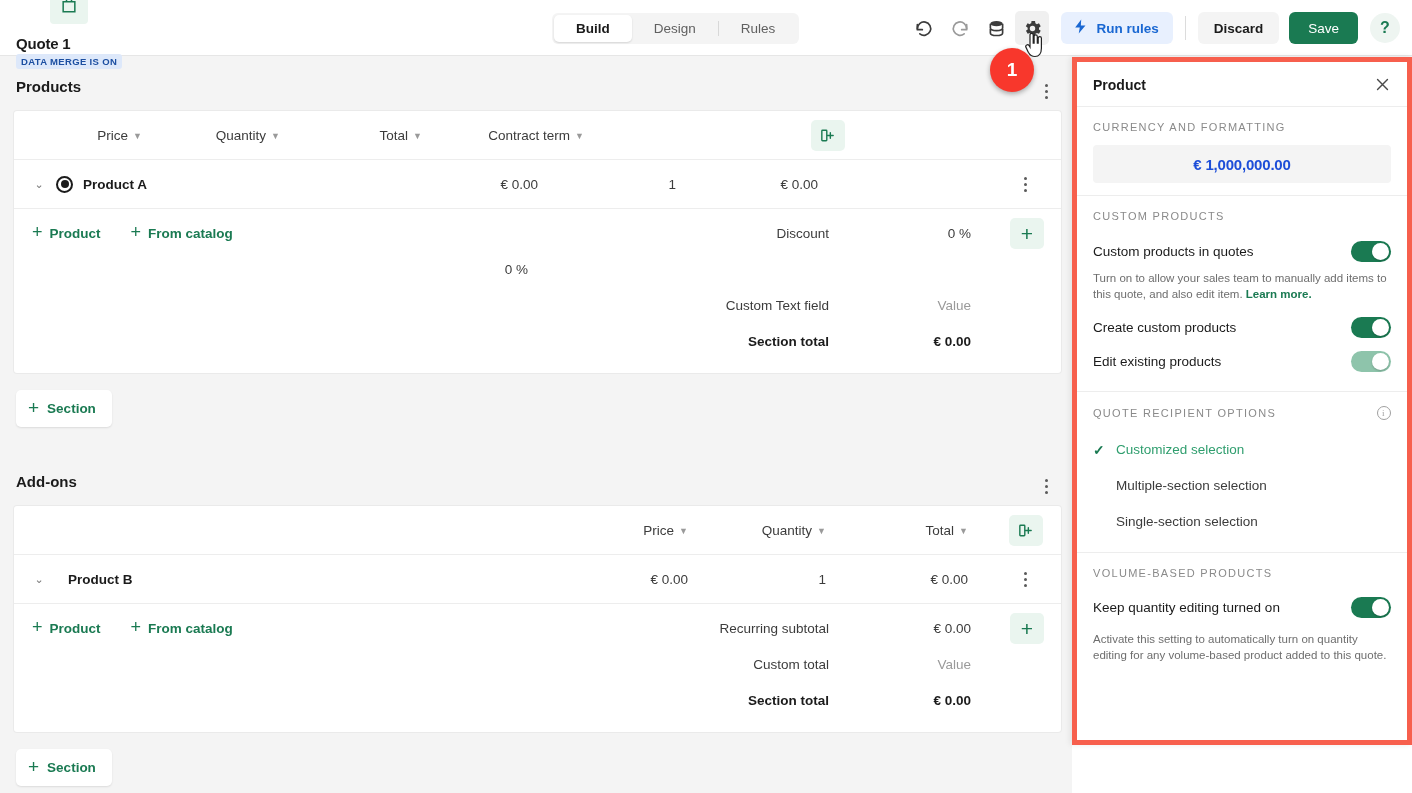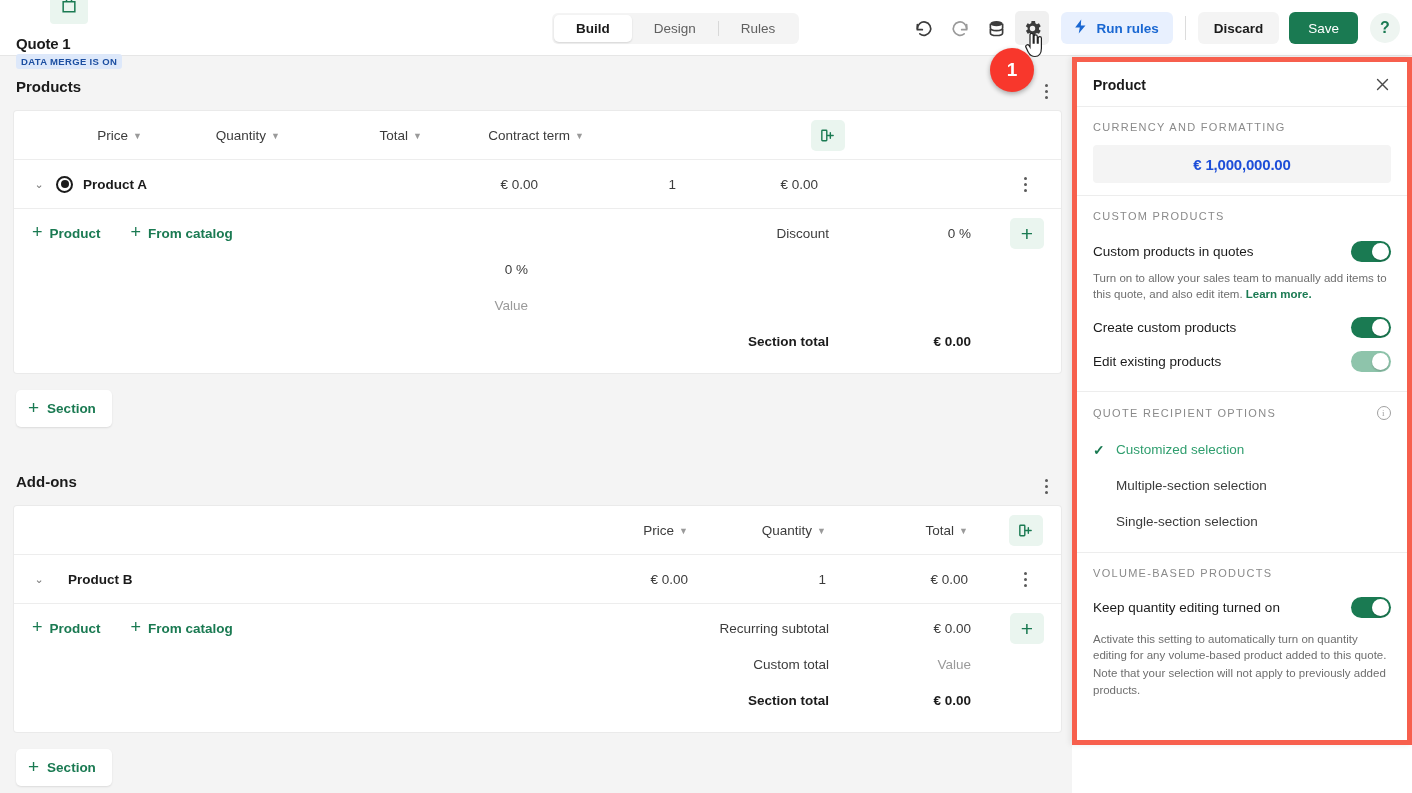--- a/index.html
+++ b/index.html
@@ -356,20 +356,21 @@
             <div class="tot-val">0 %</div>
             <div class="tot-act">
               <button class="plus-btn">+</button>
             </div>
           </div>
           <div class="totrow">
             <div class="tot-val">0 %</div>
             <div class="tot-act"></div>
           </div>
           <div class="totrow">
+            <div class="tot-lbl">Custom Text field</div>
             <div class="tot-val muted">Value</div>
             <div class="tot-act"></div>
           </div>
           <div class="totrow bold">
             <div class="tot-lbl">Section total</div>
             <div class="tot-val">€ 0.00</div>
             <div class="tot-act"></div>
           </div>
         </div>
       </div>
@@ -539,19 +540,18 @@
 
       <div class="p-sec last">
         <div class="p-sec-hd">VOLUME-BASED PRODUCTS</div>
         <div class="tog-row">
           <span class="tog-lbl">Keep quantity editing turned on</span>
           <span class="toggle">
               <i></i>
             </span>
         </div>
         <div class="helptext" style="margin-top:6px">Activate this setting to automatically turn on quantity editing for any volume-based product added to this quote.</div>
-        <div class="helptext" style="margin-top:-6px">Note that your selection will not apply to previously added products.</div>
       </div>
 
     </div>
   </div>
 
 </div>
 
 </body></html>

